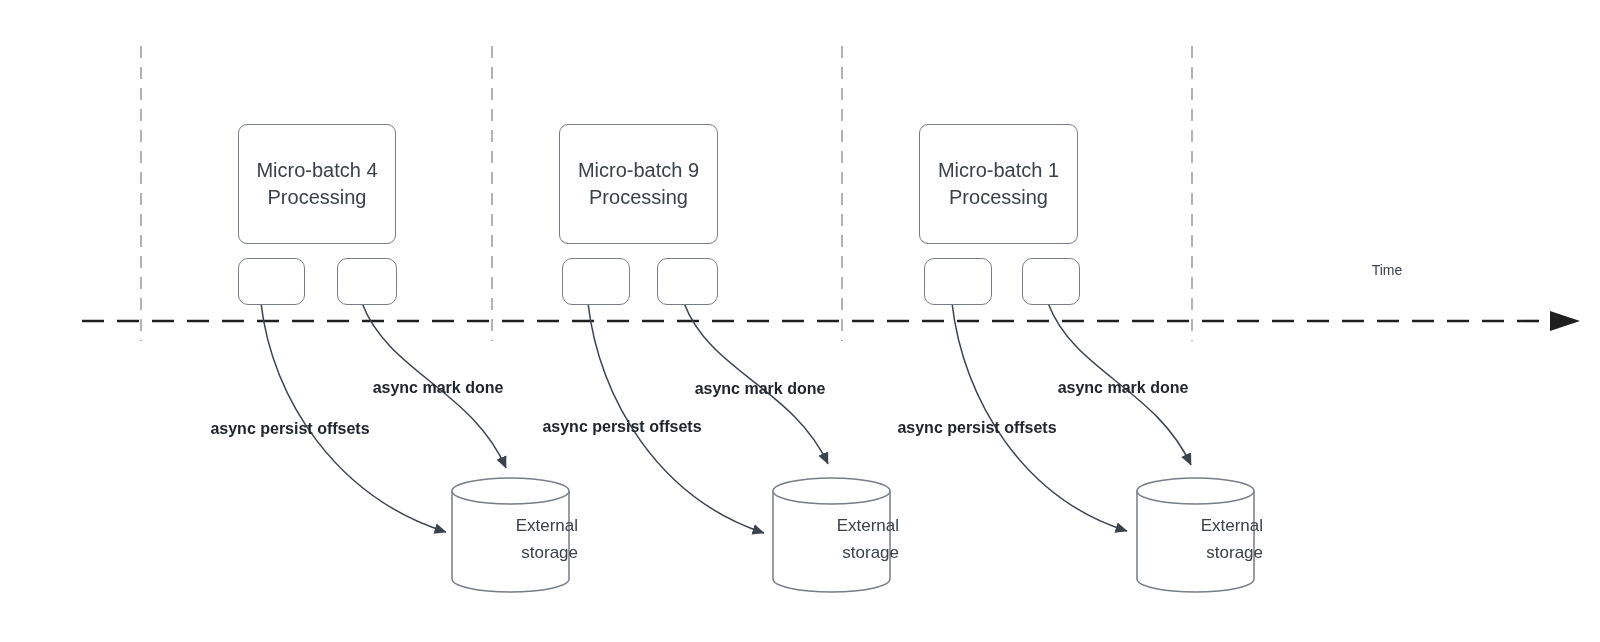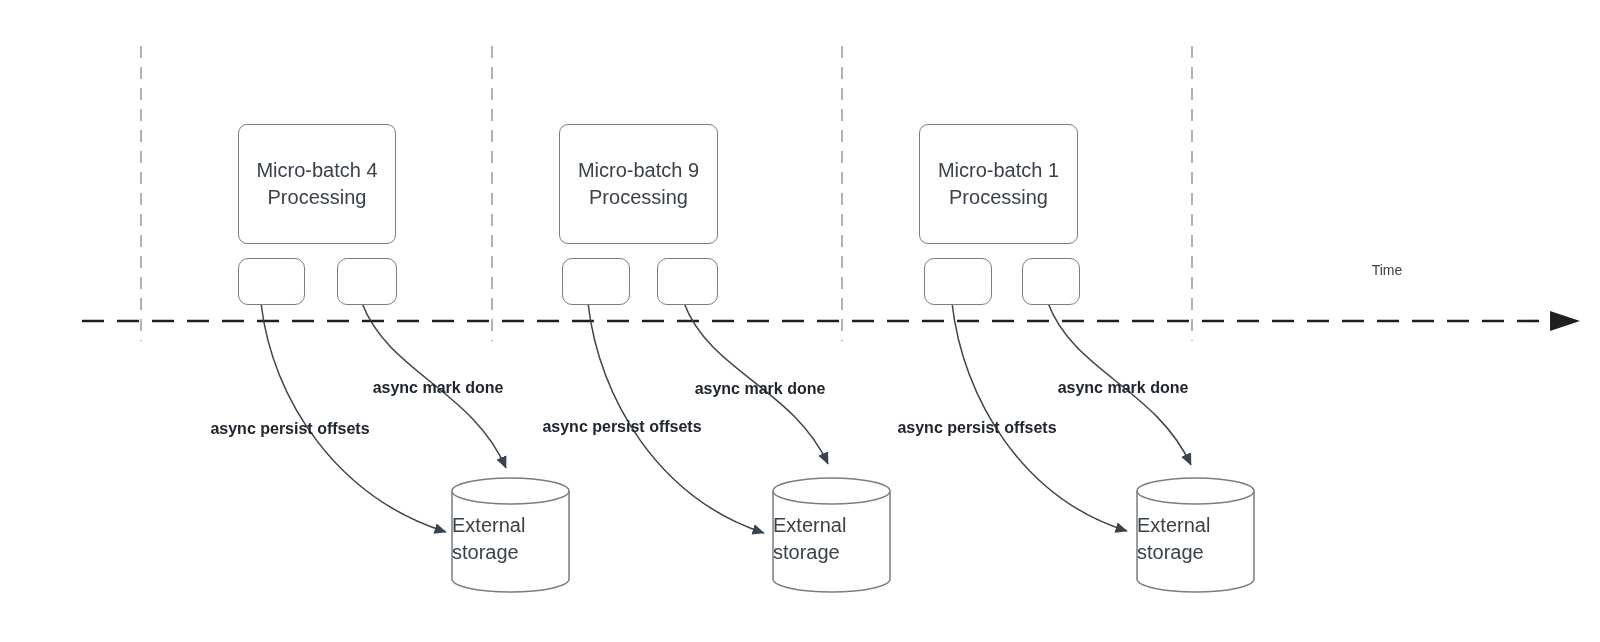--- a/index.html
+++ b/index.html
@@ -53,23 +53,23 @@
     position:absolute;
     transform:translate(-50%,-50%);
     font-size:16px;
     font-weight:bold;
     color:var(--label-text);
     white-space:nowrap;
   }
   .storage-label{
     position:absolute;
     width:126px;
-    text-align:left;
+    text-align:right;
     color:var(--box-text);
-    font-size:20px;
+    font-size:17px;
     line-height:27px;
   }
   .time-label{
     position:absolute;
     transform:translate(-50%,-50%);
     font-size:14px;
     color:var(--box-text);
     white-space:nowrap;
   }
 </style>

